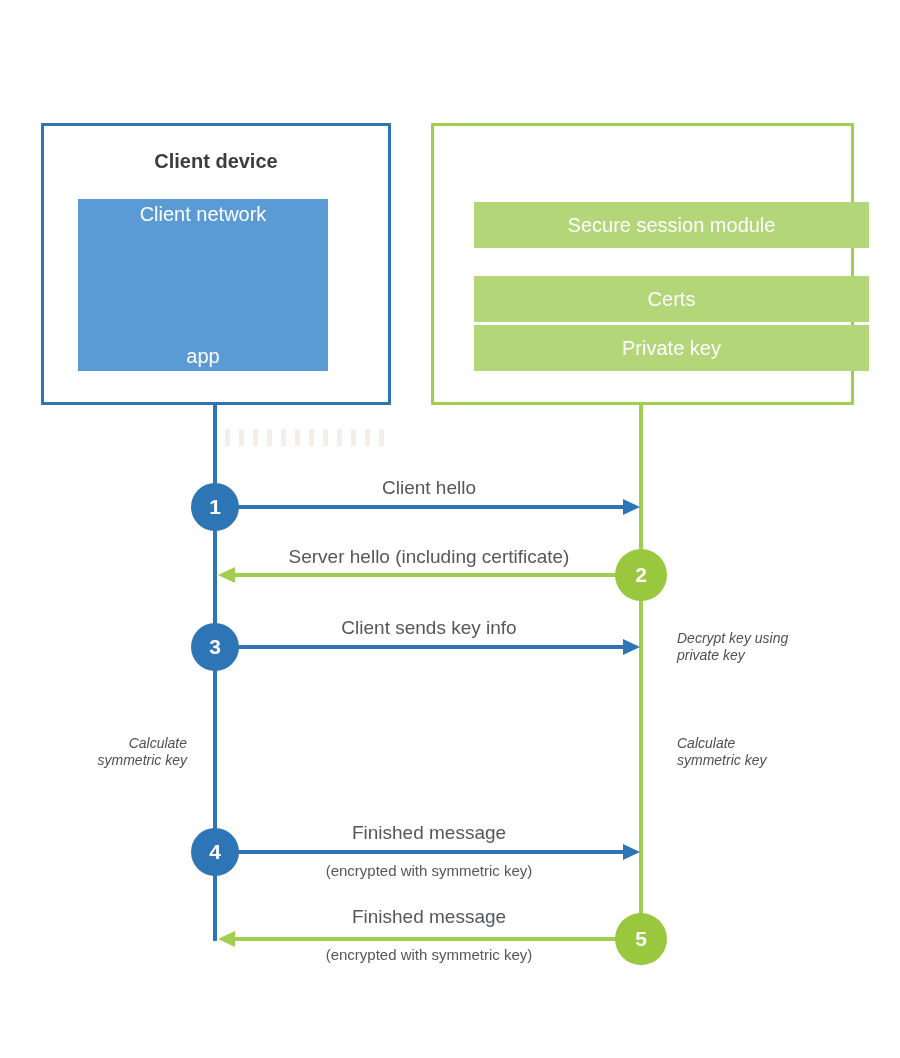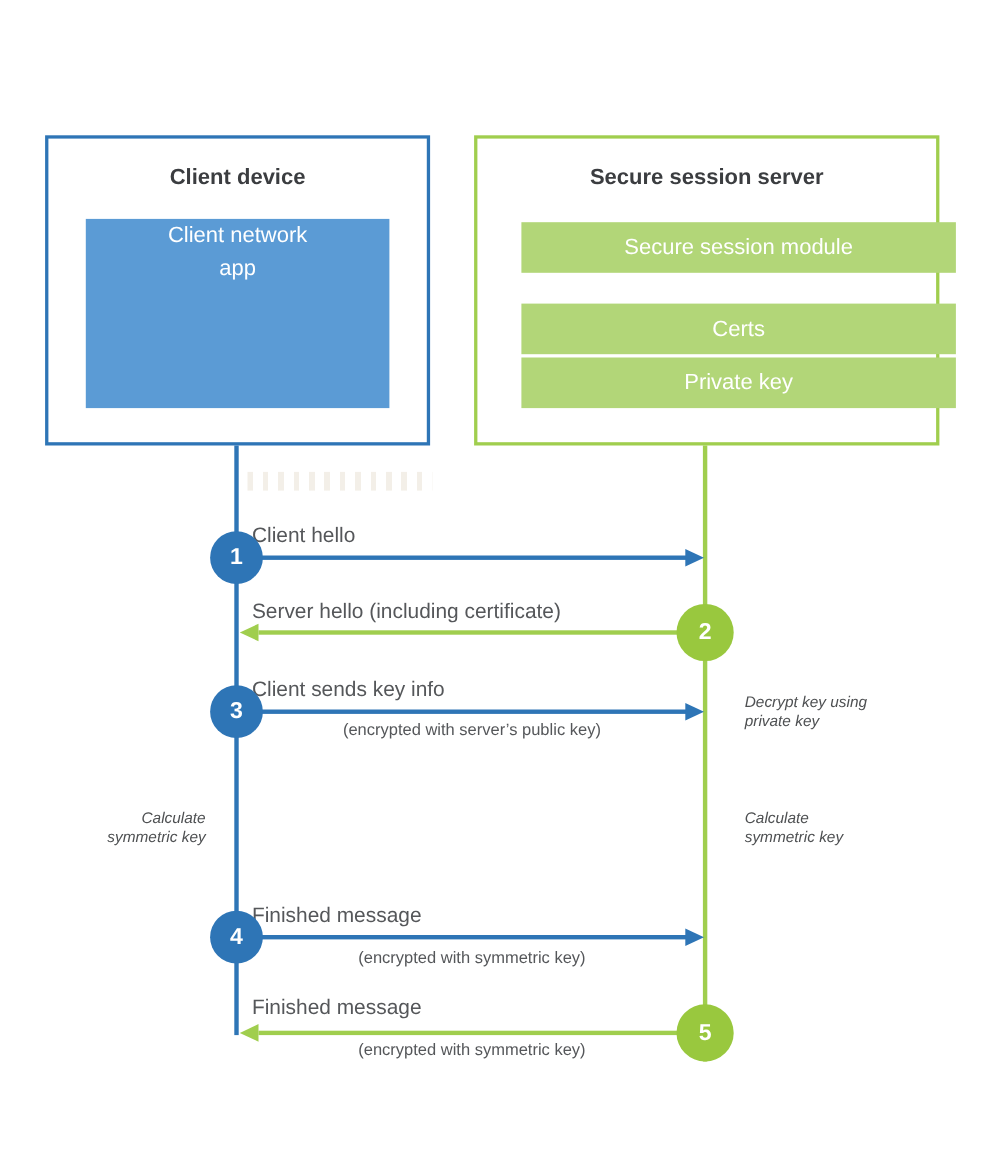--- a/index.html
+++ b/index.html
@@ -13,22 +13,22 @@
   }
   
   .box{position:absolute;top:123px;height:282px;background:#fff;box-sizing:border-box;}
   .client-box{left:41px;width:350px;border:3px solid #2e75b6;}
   .server-box{left:431px;width:423px;border:3px solid #a0ce4e;}
   .box-title{
     position:absolute;top:24px;left:0;width:100%;text-align:center;
     font-size:20px;font-weight:700;color:#3b3d40;
   }
   .client-app{
-    position:absolute;left:34px;top:73px;width:276px;height:172px;background:#5b9bd5;
-    color:#fff;display:flex;flex-direction:column;align-items:center;justify-content:flex-start;
+    position:absolute;left:34px;top:73px;width:250px;height:172px;background:#5b9bd5;
+    color:#fff;display:flex;flex-direction:column;align-items:center;justify-content:space-between;
     text-align:center;font-size:20px;line-height:1.5;
   }
   .server-bar{
     position:absolute;left:40px;width:395px;height:46px;background:#b2d678;
     color:#fff;display:flex;align-items:center;justify-content:center;font-size:20px;
   }
   .bar-0{top:76px}.bar-1{top:150px}.bar-2{top:199px}
   
   .vline{position:absolute;width:4px;z-index:1;}
   .vline-client{left:213px;top:405px;height:536px;background:#2e75b6;}
@@ -55,21 +55,21 @@
     display:flex;align-items:center;justify-content:center;z-index:3;
   }
   .circle.blue{width:48px;height:48px;background:#2e75b6;font-size:21px;}
   .circle.green{width:52px;height:52px;background:#99c83e;font-size:21px;}
   .c1{left:191px;top:483px}
   .c2{left:615px;top:549px}
   .c3{left:191px;top:623px}
   .c4{left:191px;top:828px}
   .c5{left:615px;top:913px}
   
-  .step-label{position:absolute;left:229px;width:400px;text-align:left;font-size:19px;color:#55575a;z-index:2;}
+  .step-label{position:absolute;left:229px;width:400px;text-align:center;font-size:19px;color:#55575a;z-index:2;}
   .lab1{top:477px}.lab2{top:546px}.lab3{top:617px}.lab4{top:822px}.lab5{top:906px}
   .sub-label{position:absolute;left:229px;width:400px;text-align:center;font-size:15px;color:#55575a;z-index:2;}
   .sub3{top:655px}.sub4{top:862px}.sub5{top:946px}
   .note{position:absolute;font-size:14px;color:#4e5052;line-height:17px;z-index:2;font-style:italic;}
   .note span{display:block;}
   .note-decrypt{left:677px;top:630px;}
   .note-calc-left{left:37px;top:735px;width:150px;text-align:right;}
   .note-calc-right{left:677px;top:735px;}
 </style>
 </head>
@@ -80,21 +80,20 @@
 
   <div class="box client-box">
     <div class="box-title">Client device</div>
     <div class="client-app">
       <span>Client network</span>
       <span>app</span>
     </div>
   </div>
 
   <div class="box server-box">
-    <div class="box-title">Secure session server</div>
     <div class="server-bar bar-0">Secure session module</div>
     <div class="server-bar bar-1">Certs</div>
     <div class="server-bar bar-2">Private key</div>
   </div>
 
   <div class="vline vline-client"></div>
   <div class="vline vline-server"></div>
   <div class="dashes"></div>
 
   <div class="hline blue l1"></div>
@@ -103,21 +102,20 @@
   <div class="circle blue c1">1</div>
 
   <div class="hline green l2"></div>
   <div class="ah left h2"></div>
   <div class="step-label lab2">Server hello (including certificate)</div>
   <div class="circle green c2">2</div>
 
   <div class="hline blue l3"></div>
   <div class="ah right h3"></div>
   <div class="step-label lab3">Client sends key info</div>
-  <div class="sub-label sub3">(encrypted with server’s public key)</div>
   <div class="circle blue c3">3</div>
   <div class="note note-decrypt">
     <span>Decrypt key using</span>
     <span>private key</span>
   </div>
 
   <div class="note note-calc-left">
     <span>Calculate</span>
     <span>symmetric key</span>
   </div>

